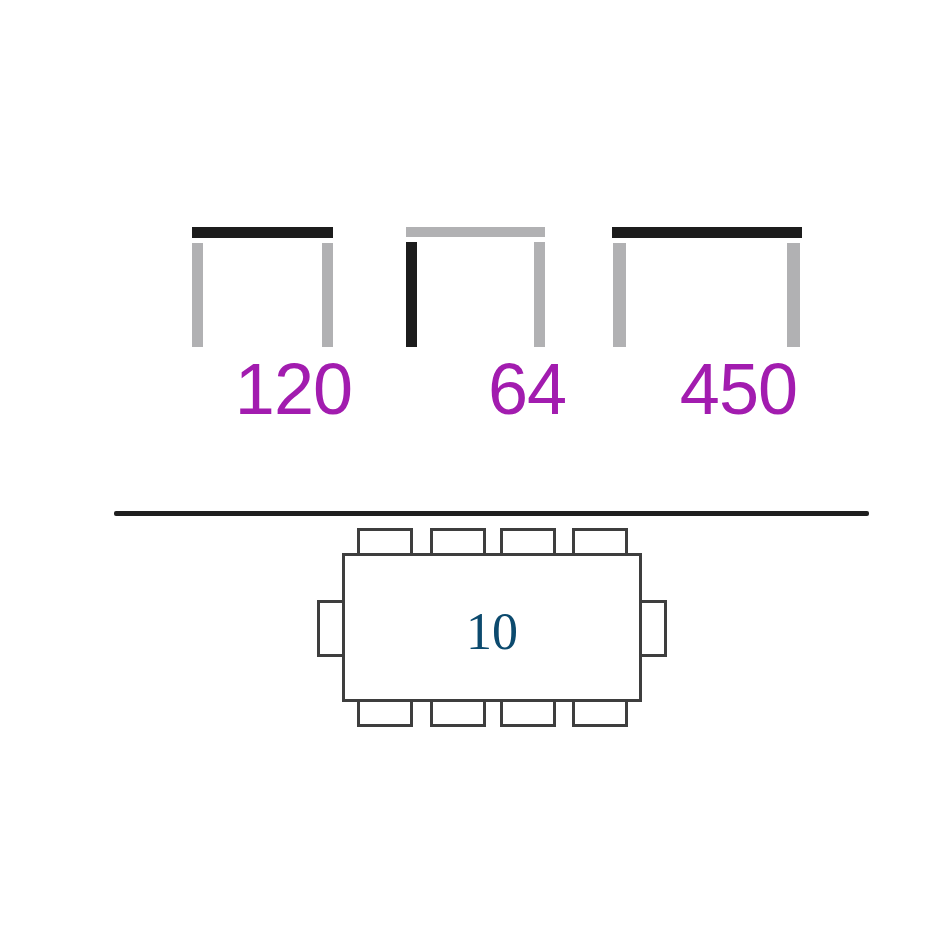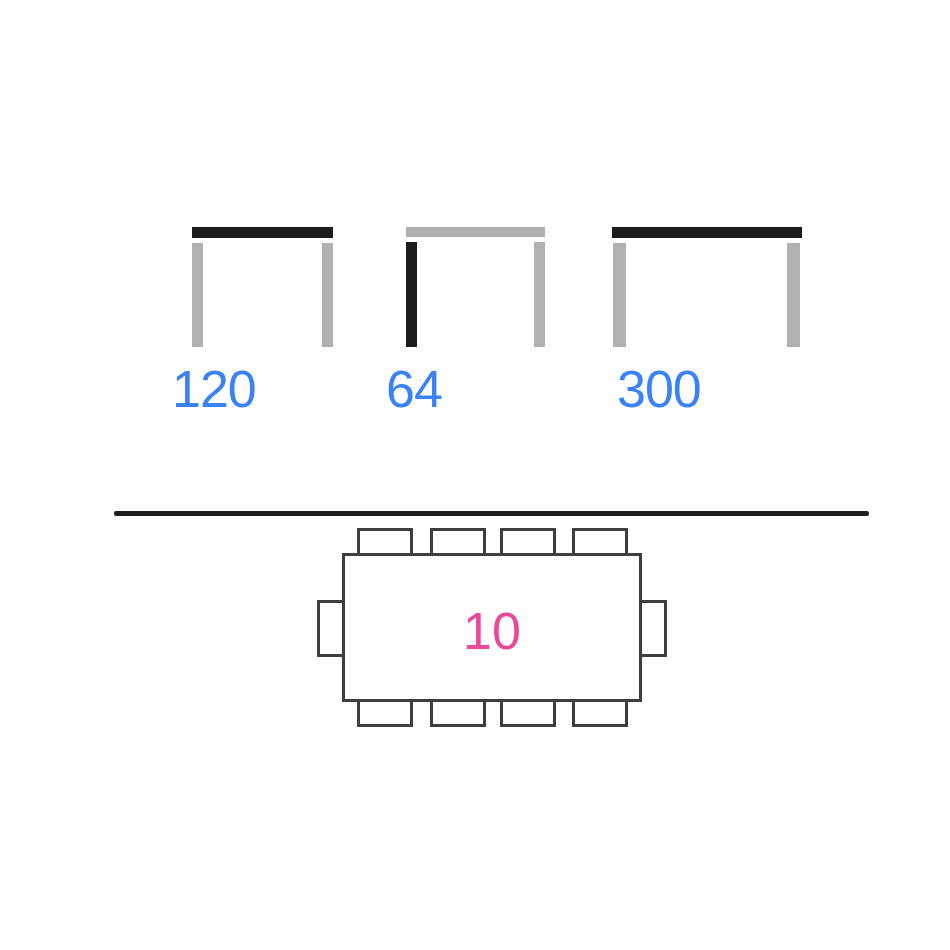--- a/index.html
+++ b/index.html
@@ -19,25 +19,25 @@
 
   
   .bar-dark  { background: #1c1c1c; }
   .bar-gray  { background: #b1b1b3; }
 
   .dim-label {
     position: absolute;
     top: 353px;
     height: 72px;
     line-height: 72px;
-    font-size: 52px;
+    font-size: 72px;
     font-weight: 400;
     letter-spacing: -1px;
-    color: #3b82f6;
-    text-align: left;
+    color: #a21caf;
+    text-align: right;
   }
 
   
   .bar { position: absolute; top: 227px; height: 11px; }
   
   .leg { position: absolute; top: 243px; width: 11px; height: 104px; }
 
   
   .divider {
     position: absolute;
@@ -70,23 +70,24 @@
     border: 3px solid #3e3e3e;
     background: #ffffff;
     z-index: 2;
     display: flex;
     align-items: center;
     justify-content: center;
   }
   .capacity-label {
     font-size: 52px;
     font-weight: 400;
-    color: #ec4899;
+    color: #0c4a6e;
     padding-top: 7px;
     letter-spacing: 0px;
+    font-family: Liberation Serif, serif;
   }
 </style>
 </head>
 <body>
 
 <div class="sheet">
 
   <div>
     <div class="bar bar-dark abs" style="left:192px; width:141px;"></div>
     <div class="leg bar-gray abs" style="left:192px;"></div>
@@ -98,21 +99,21 @@
     <div class="bar bar-gray abs" style="left:406px; width:139px; height:10px;"></div>
     <div class="leg bar-dark abs" style="left:406px; top:242px; height:105px;"></div>
     <div class="leg bar-gray abs" style="left:534px; top:242px; height:105px;"></div>
     <div class="dim-label" style="left:386px; width:180px;">64</div>
   </div>
 
   <div>
     <div class="bar bar-dark abs" style="left:612px; width:190px;"></div>
     <div class="leg bar-gray abs" style="left:613px; width:13px;"></div>
     <div class="leg bar-gray abs" style="left:787px; width:13px;"></div>
-    <div class="dim-label" style="left:617px; width:180px;">300</div>
+    <div class="dim-label" style="left:617px; width:180px;">450</div>
   </div>
 
   <div class="divider"></div>
 
   <div>
 
     <div class="chair chair-h" style="left:357px; top:528px;"></div>
     <div class="chair chair-h" style="left:430px; top:528px;"></div>
     <div class="chair chair-h" style="left:500px; top:528px;"></div>
     <div class="chair chair-h" style="left:572px; top:528px;"></div>

